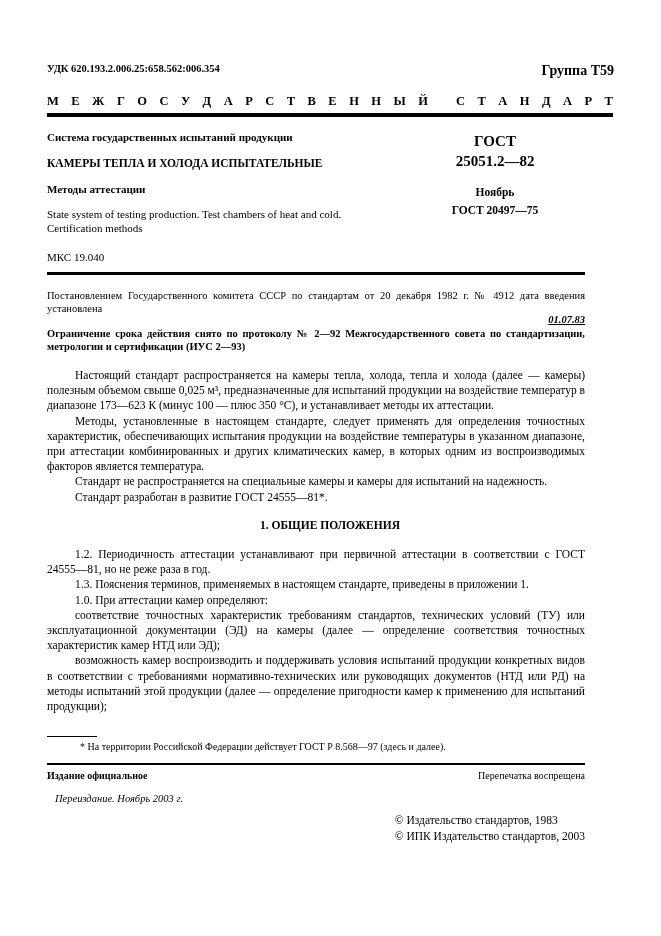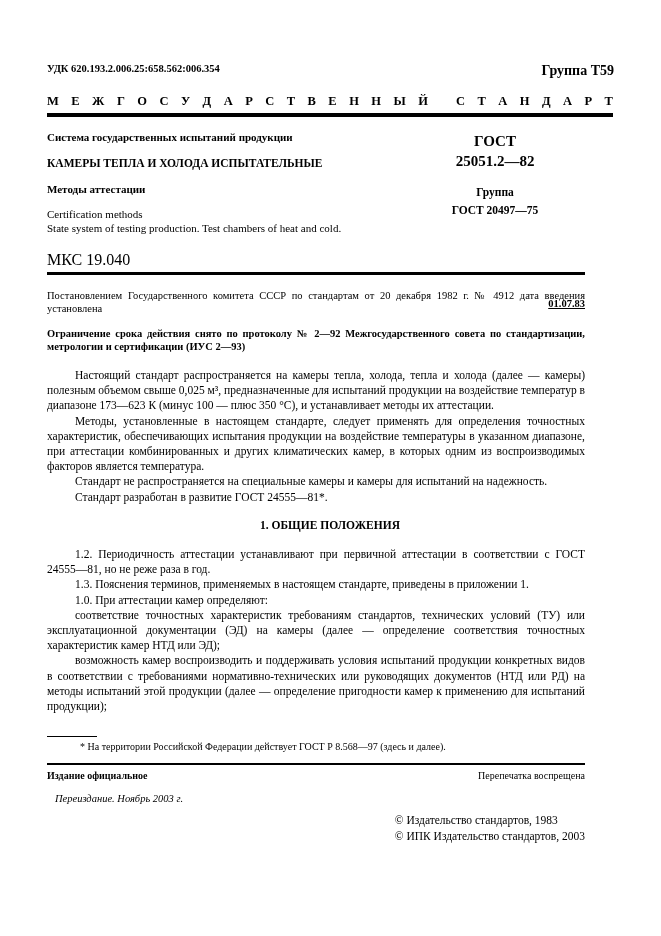--- a/index.html
+++ b/index.html
@@ -11,23 +11,23 @@
   .interstate span { display: inline-block; }
   .thickline { left: 47px; width: 566px; height: 4px; background: #000; }
   .left-col { left: 47px; top: 128px; width: 350px; text-align: left; }
   .system { font-size: 11px; font-weight: bold; margin-top: 3px; }
   .title { font-size: 11.5px; font-weight: bold; margin-top: 14px; }
   .subtitle { font-size: 11px; font-weight: bold; margin-top: 14px; }
   .english { font-size: 11px; margin-top: 12px; line-height: 14px; }
   .right-col { left: 440px; top: 131px; width: 110px; text-align: center; }
   .gost { font-size: 15px; font-weight: bold; line-height: 20px; }
   .vzamen { font-size: 11.5px; font-weight: bold; margin-top: 12px; line-height: 18px; }
-  .mks { left: 47px; top: 251px; font-size: 16px; }
+  .mks { left: 47px; top: 251px; font-size: 11px; }
   .decree { left: 47px; top: 289px; width: 538px; font-size: 10.5px; font-weight: normal; line-height: 13px; text-align: justify; }
-  .date { right: 76px; top: 298px; font-size: 10.5px; font-weight: bold; text-decoration: underline; }
+  .date { right: 76px; top: 314px; font-size: 10.5px; font-weight: bold; text-decoration: underline; font-style: italic; }
   .limit { left: 47px; top: 327px; width: 538px; font-size: 10.5px; font-weight: bold; line-height: 13px; text-align: justify; }
   .body-text { left: 47px; width: 538px; font-size: 11.5px; line-height: 15.2px; text-align: justify; }
   .body-text p { margin: 0; text-indent: 28px; }
   .section { left: 47px; width: 566px; top: 519px; text-align: center; font-size: 11.5px; font-weight: bold; }
   .fn-rule { left: 47px; top: 736px; width: 50px; height: 1px; background: #000; }
   .footnote { left: 80px; top: 741px; font-size: 10px; }
   .official { left: 47px; top: 770px; font-size: 10px; font-weight: bold; }
   .reprint { right: 76px; top: 770px; font-size: 10px; font-weight: normal; }
   .reissue { left: 55px; width: 538px; top: 793px; font-size: 10.5px; font-style: italic; }
   .copyright { right: 76px; top: 812px; text-align: left; font-size: 11.5px; line-height: 16px; }
@@ -67,29 +67,29 @@
     <span>Р</span>
     <span>Т</span>
   </div>
 <div class="abs thickline" style="top:113px;"></div>
 
 <div class="abs left-col">
   <div class="system">Система государственных испытаний продукции</div>
   <div class="title">КАМЕРЫ ТЕПЛА И ХОЛОДА ИСПЫТАТЕЛЬНЫЕ</div>
   <div class="subtitle">Методы аттестации</div>
   <div class="english">
+    <div>State system of testing production. Test chambers of heat and cold.</div>
     <div>Certification methods</div>
-    <div>State system of testing production. Test chambers of heat and cold.</div>
   </div>
 </div>
 
 <div class="abs right-col">
   <div class="gost">ГОСТ</div>
   <div class="gost">25051.2—82</div>
-  <div class="vzamen">Группа</div>
+  <div class="vzamen">Ноябрь</div>
   <div class="vzamen" style="margin-top:0">ГОСТ 20497—75</div>
 </div>
 
 <div class="abs mks">МКС 19.040</div>
 <div class="abs thickline" style="top:272px; height:3px; width:538px;"></div>
 
 <div class="abs decree">Постановлением Государственного комитета СССР по стандартам от 20 декабря 1982 г. № 4912 дата введения установлена</div>
 <div class="abs date">01.07.83</div>
 <div class="abs limit">Ограничение срока действия снято по протоколу № 2—92 Межгосударственного совета по стандартизации, метрологии и сертификации (ИУС 2—93)</div>
 

